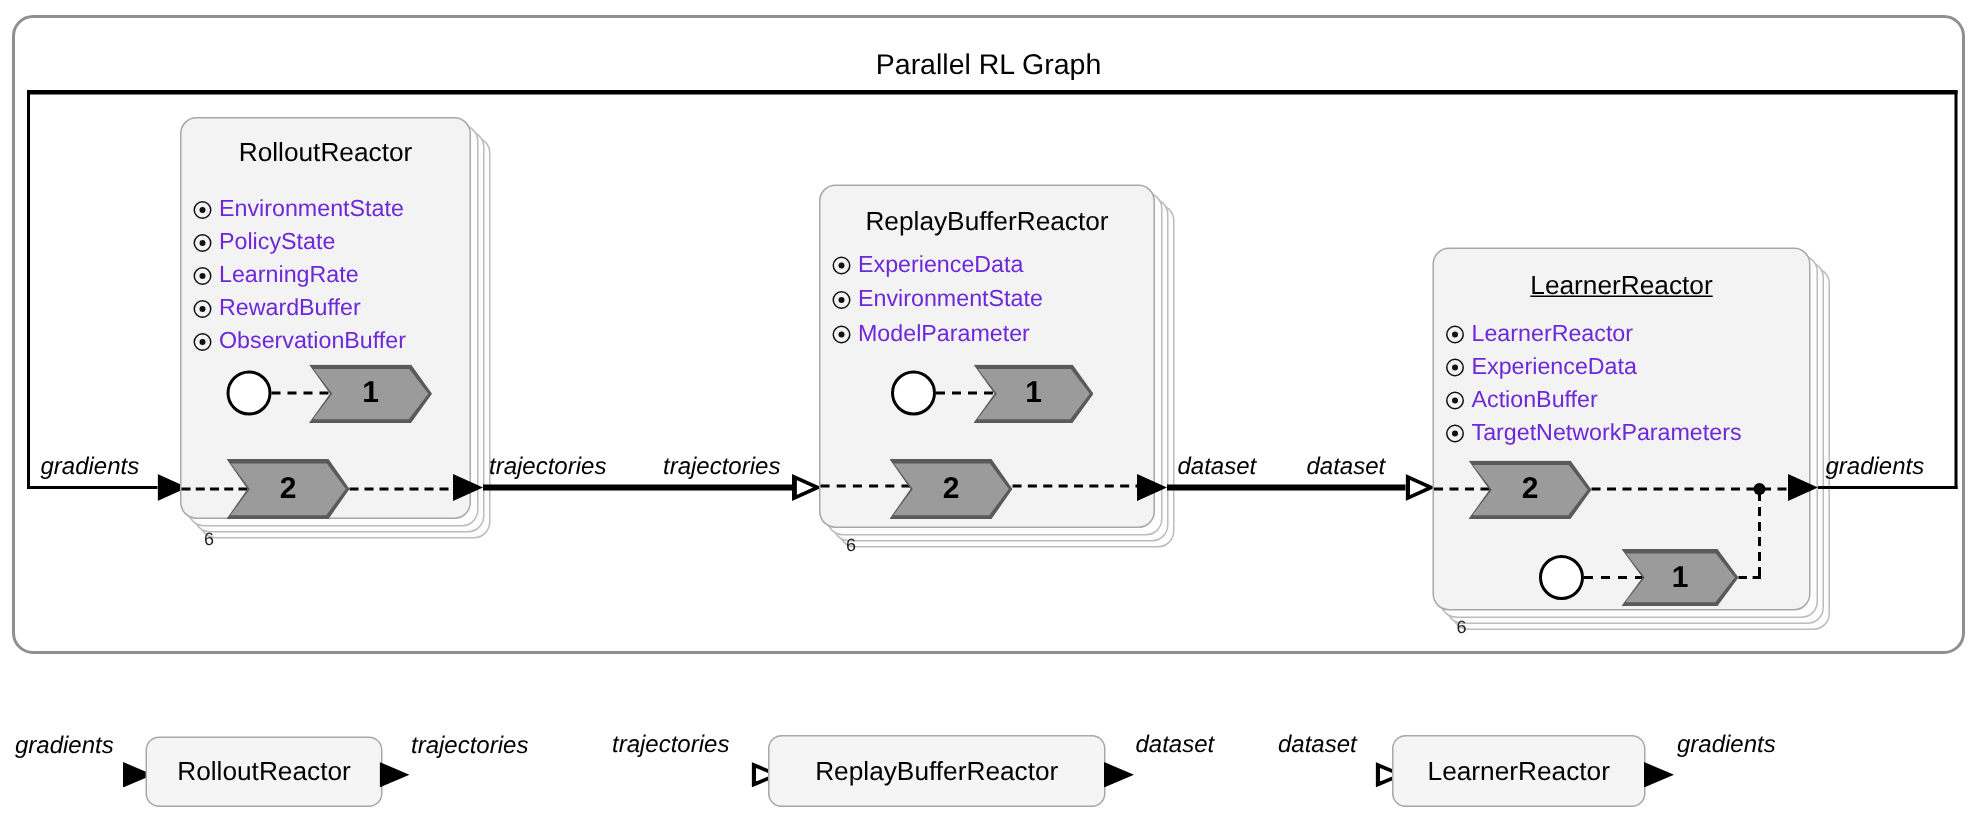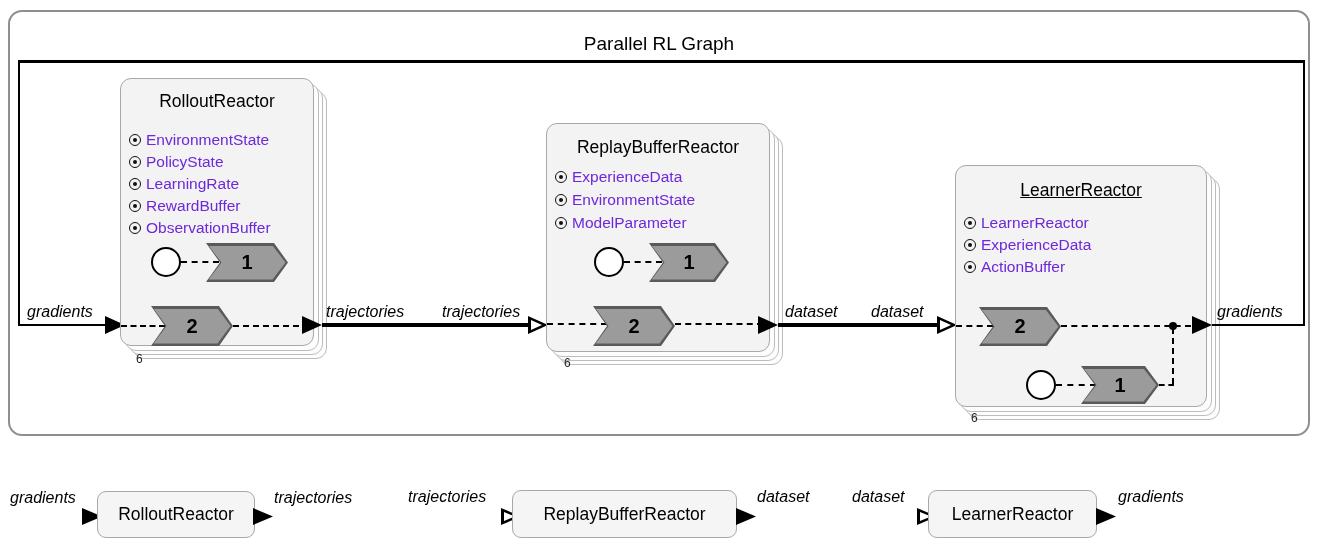--- a/index.html
+++ b/index.html
@@ -150,20 +150,24 @@
       <span>LearnerReactor</span>
       </div>
     <div class="srow" style="left:8px;top:70px;">
       <span class="sicon"></span>
       <span>ExperienceData</span>
       </div>
     <div class="srow" style="left:8px;top:92px;">
       <span class="sicon"></span>
       <span>ActionBuffer</span>
       </div>
+    <div class="srow" style="left:8px;top:114px;">
+      <span class="sicon"></span>
+      <span>TargetNetworkParameters</span>
+      </div>
     <div class="dh" style="left:0px;top:159px;width:37px;"></div>
     <div class="chev" style="left:23px;top:141px;width:82px;height:39px;">
         <b>2</b>
       </div>
     <div class="dh" style="left:105px;top:159px;width:130px;"></div>
     <div class="dot" style="left:213px;top:156px;"></div>
     <div class="dv" style="left:216px;top:162px;height:56px;"></div>
     <div class="circ" style="left:70px;top:204px;"></div>
     <div class="dh" style="left:100px;top:218px;width:40px;"></div>
     <div class="chev" style="left:125px;top:200px;width:78px;height:38px;">

